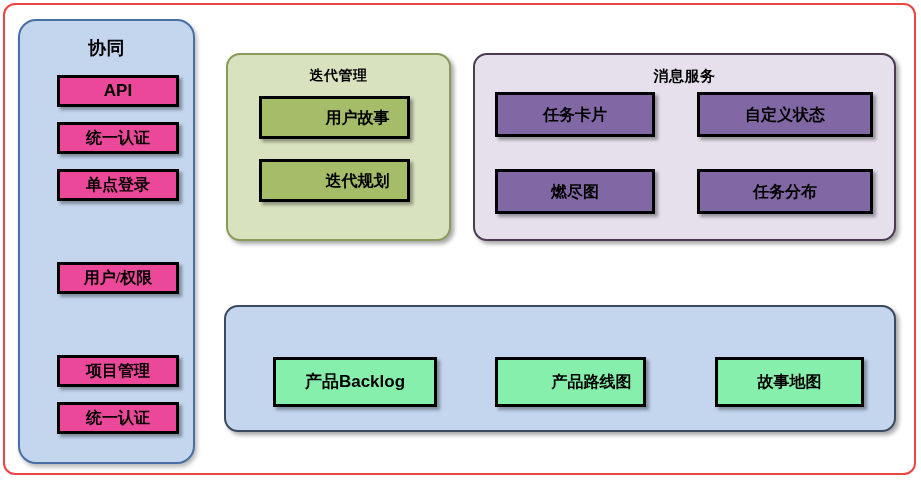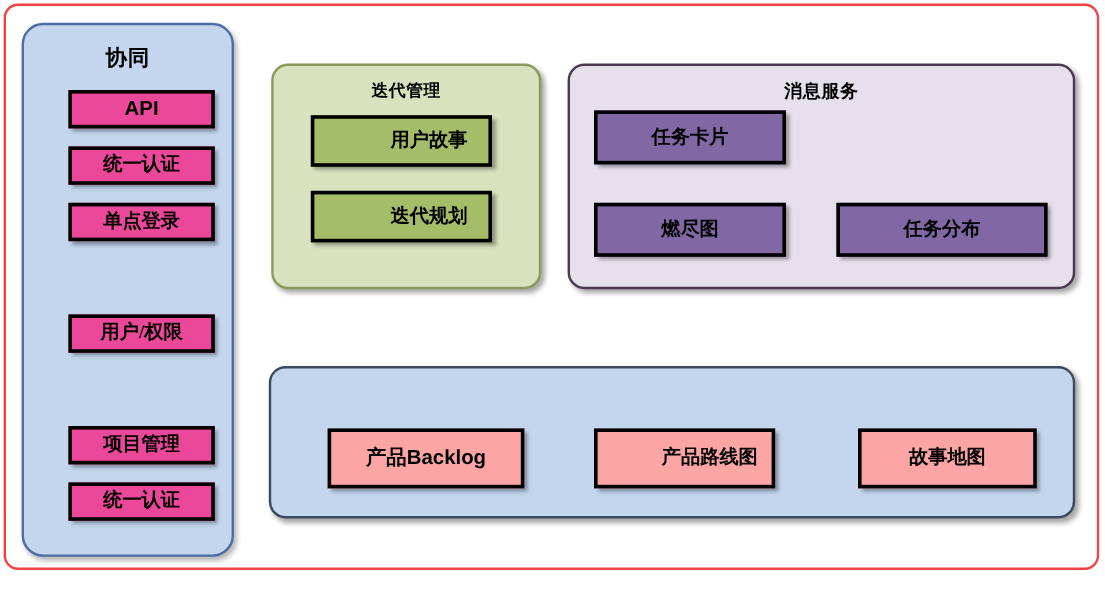--- a/index.html
+++ b/index.html
@@ -147,21 +147,21 @@
   }
 
   .box-purple {
     background: #8167a4;
     height: 45px;
     font-size: 16px;
     font-family: "Liberation Serif", "DejaVu Serif", serif;
   }
 
   .box-blue {
-    background: #fca5a5;
+    background: #86efac;
     height: 50px;
     font-size: 16px;
     font-family: "Liberation Serif", "DejaVu Serif", serif;
   }
   .box-blue.mixed-label {
     font-family: "Liberation Sans", "DejaVu Sans", sans-serif;
     font-size: 17px;
   }
 </style>
 </head>
@@ -186,20 +186,21 @@
       <div class="panel-title">迭代管理</div>
 
       <div class="box box-green" style="top:41px">用户故事</div>
       <div class="box box-green" style="top:104px">迭代规划</div>
     </div>
 
     <div class="panel panel-taskboard">
       <div class="panel-title">消息服务</div>
 
       <div class="box box-purple" style="left:20px;  top:37px;  width:160px;">任务卡片</div>
+      <div class="box box-purple" style="left:222px; top:37px;  width:176px;">自定义状态</div>
       <div class="box box-purple" style="left:20px;  top:114px; width:160px;">燃尽图</div>
       <div class="box box-purple" style="left:222px; top:114px; width:176px;">任务分布</div>
     </div>
 
     <div class="panel panel-agile">
 
       <div class="box box-blue mixed-label" style="left:47px;  top:50px; width:164px;">产品Backlog</div>
       <div class="box box-blue" style="left:269px; top:50px; width:151px;padding-left:42px;">产品路线图</div>
       <div class="box box-blue" style="left:489px; top:50px; width:149px;">故事地图</div>
     </div>

